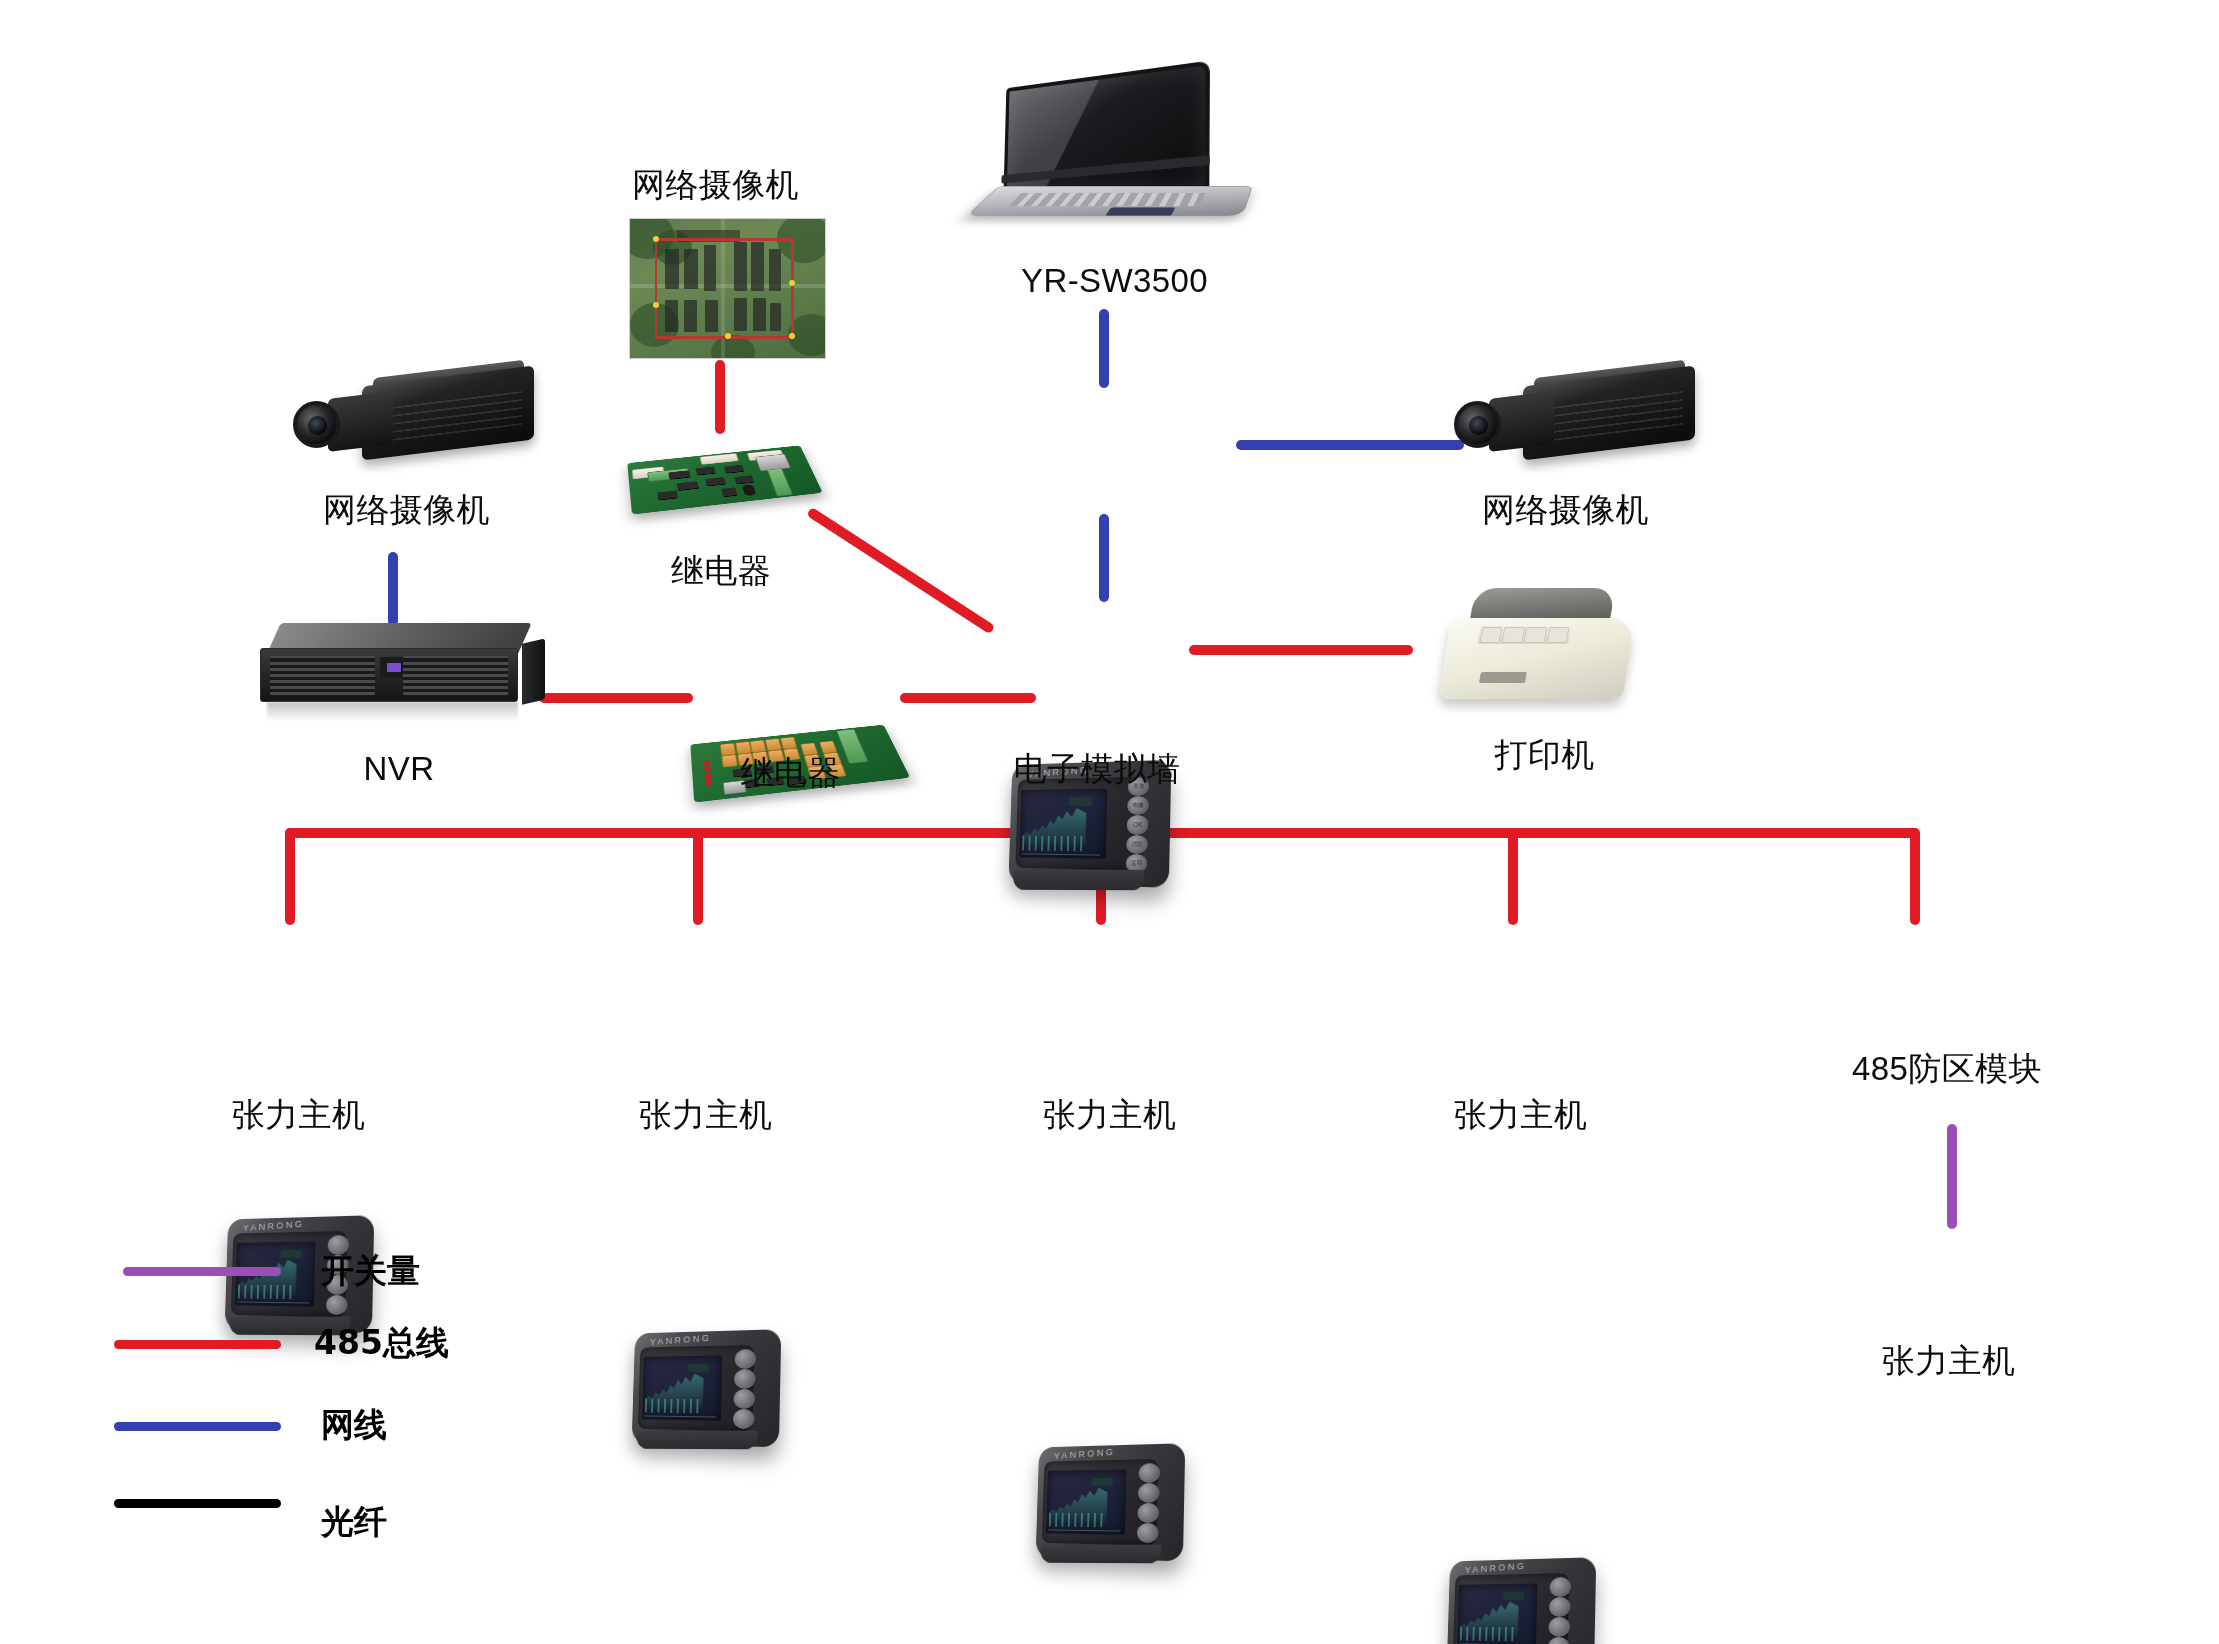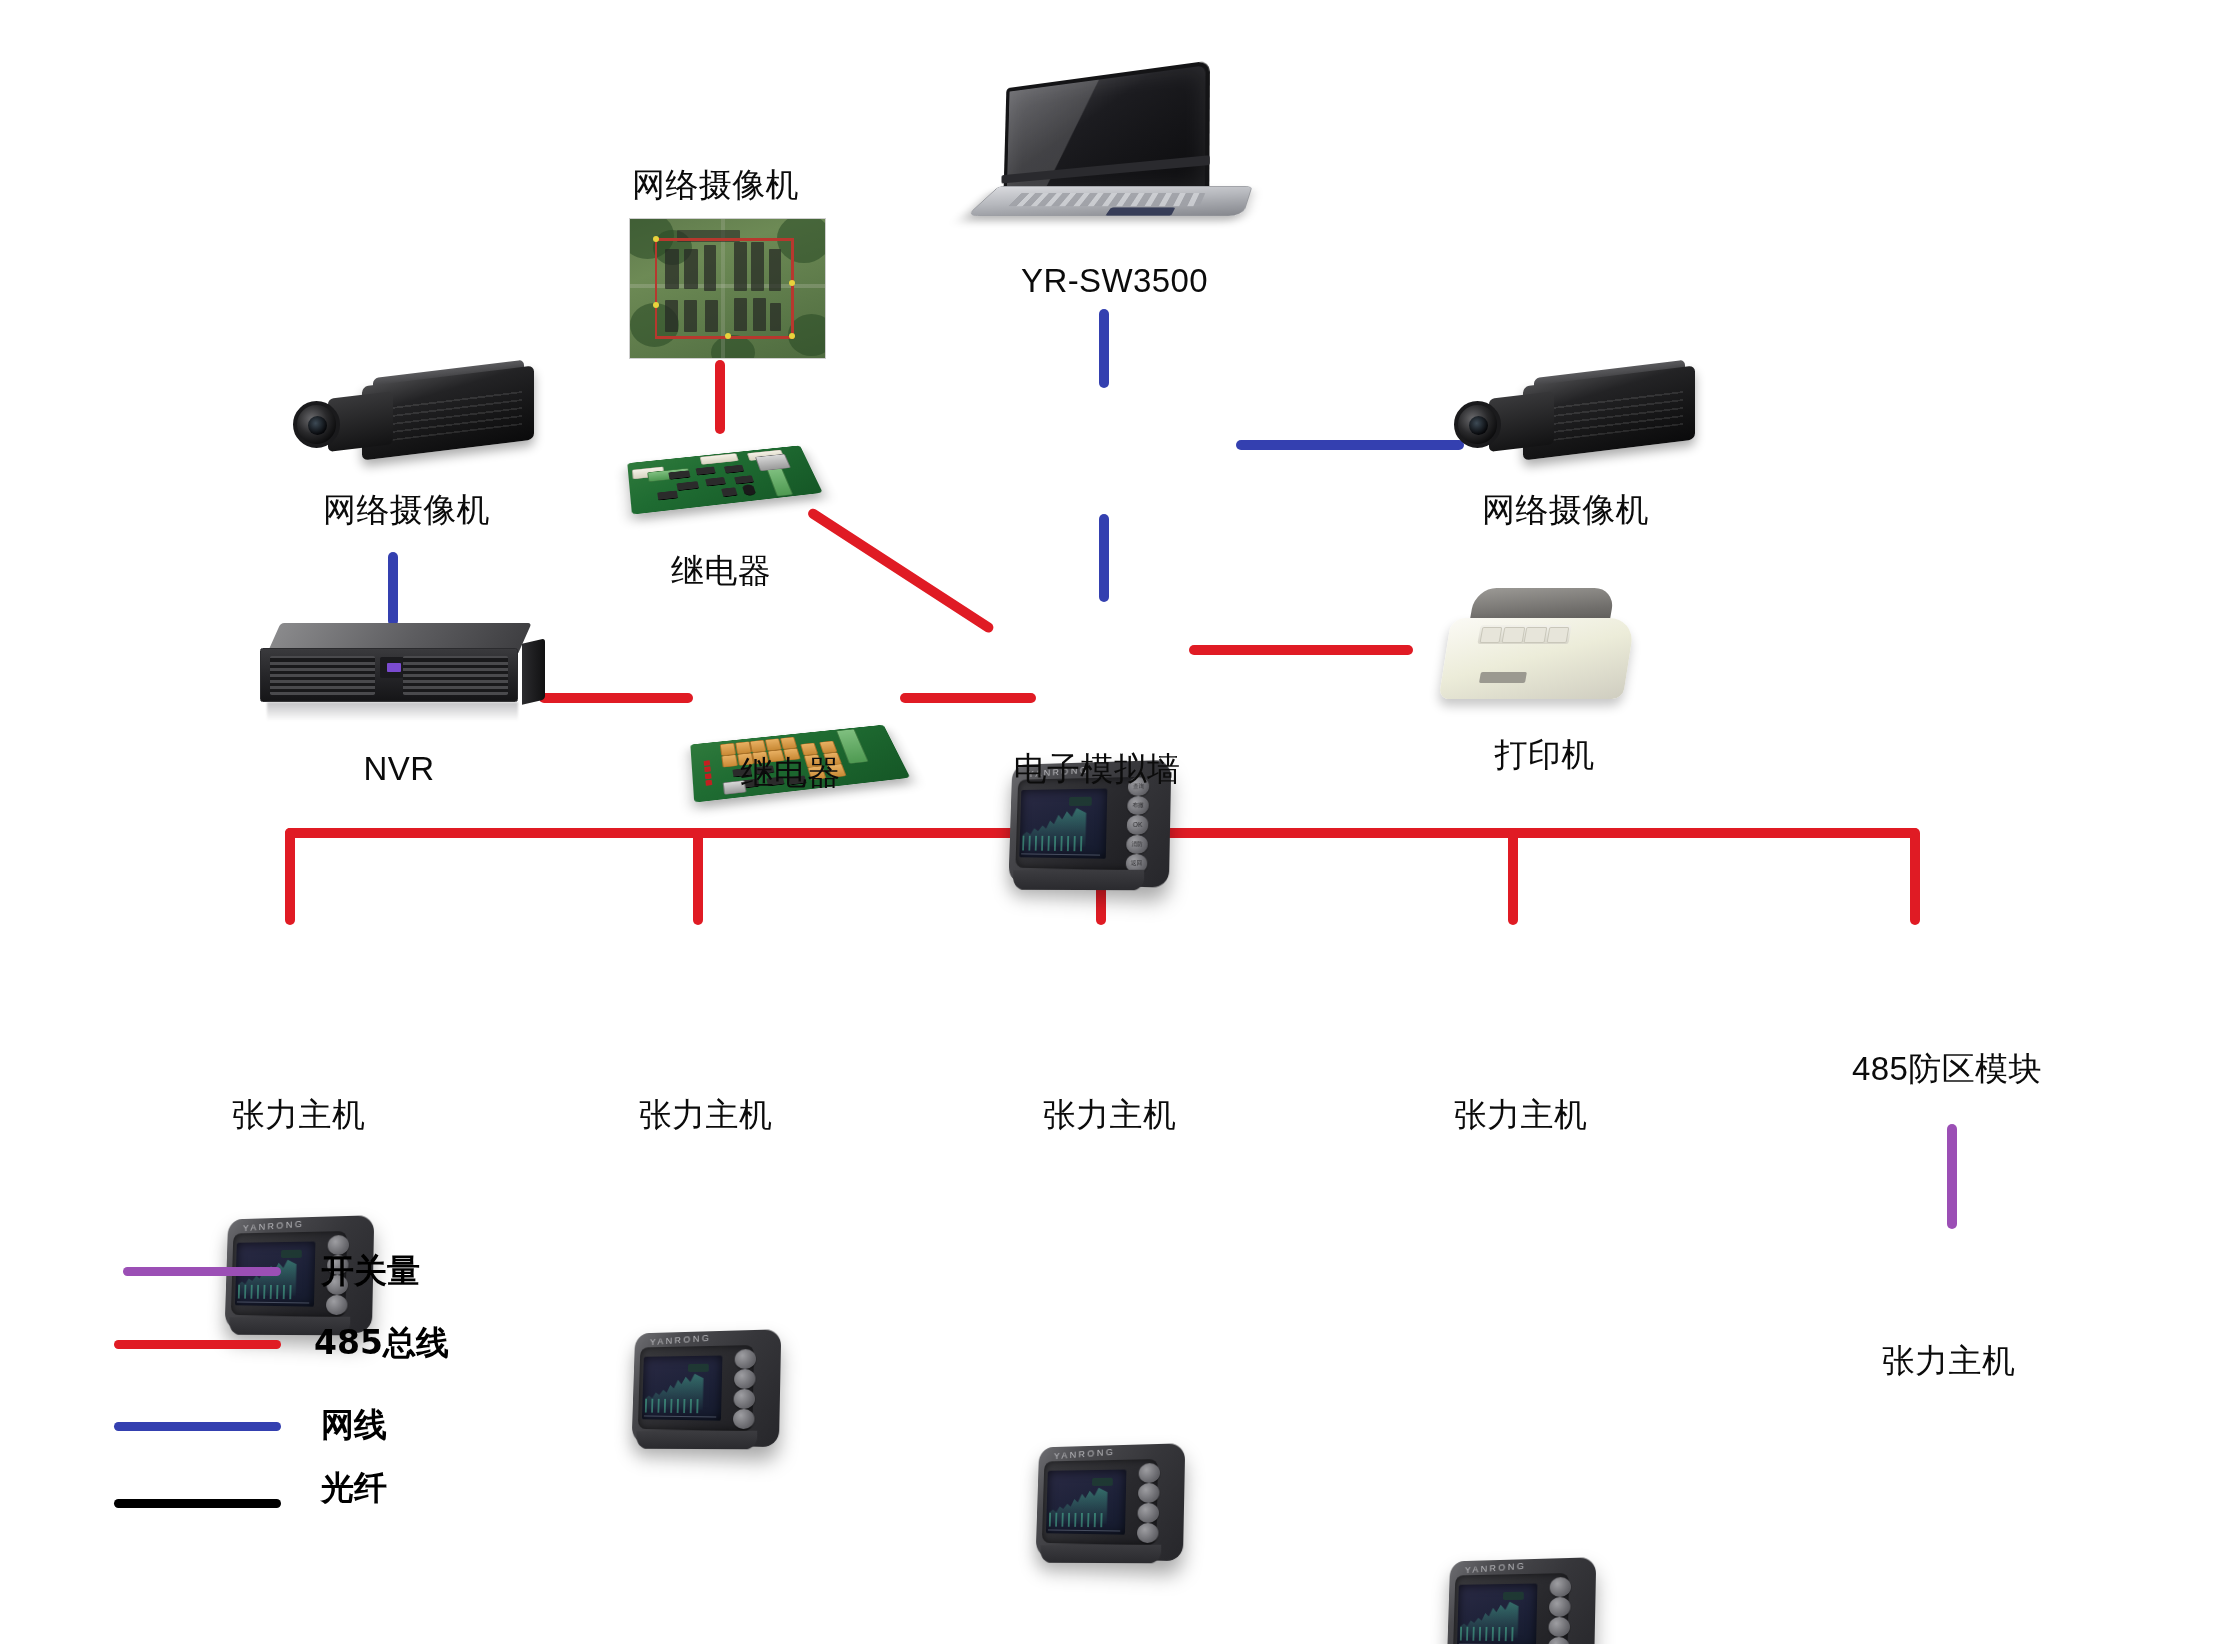--- a/index.html
+++ b/index.html
@@ -581,17 +581,17 @@
     <div class="legend-line" style="left:123px;top:1267px;width:158px;background:#9b4fb5;"></div>
     <div class="legend-text" style="left:321px;top:1249px;">开关量</div>
 
     <div class="legend-line" style="left:114px;top:1340px;width:167px;background:#e01b24;"></div>
     <div class="legend-text" style="left:314px;top:1321px;text-align:right;">485总线</div>
 
     <div class="legend-line" style="left:114px;top:1422px;width:167px;background:#3440b0;"></div>
     <div class="legend-text" style="left:321px;top:1403px;">网线</div>
 
     <div class="legend-line" style="left:114px;top:1499px;width:167px;background:#000000;"></div>
-    <div class="legend-text" style="left:321px;top:1466px;">光纤</div>
+    <div class="legend-text" style="left:321px;top:1500px;">光纤</div>
   </div>
 
 </div>
 
 
 </body></html>

